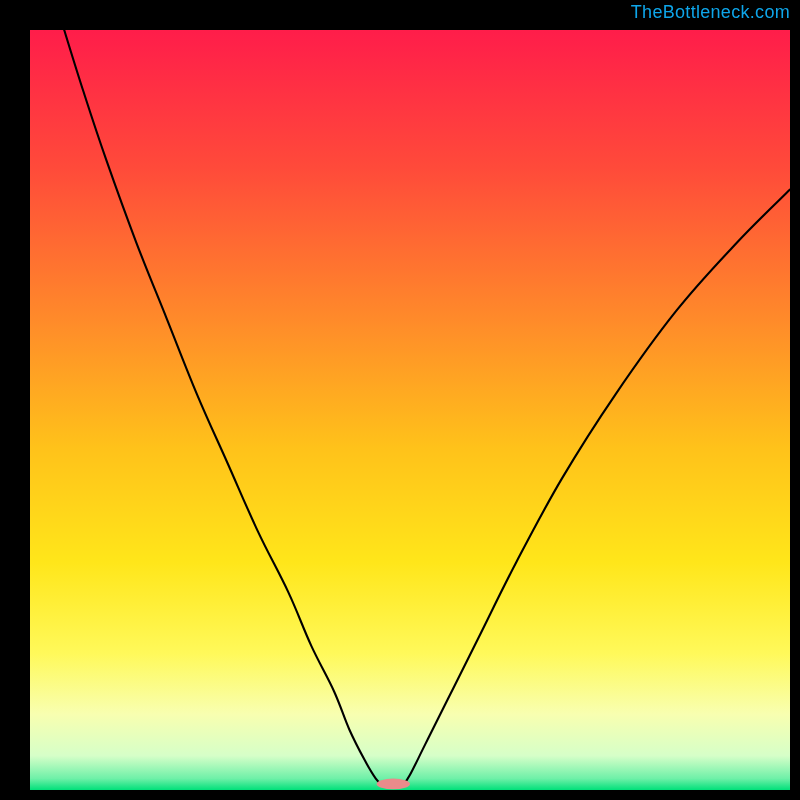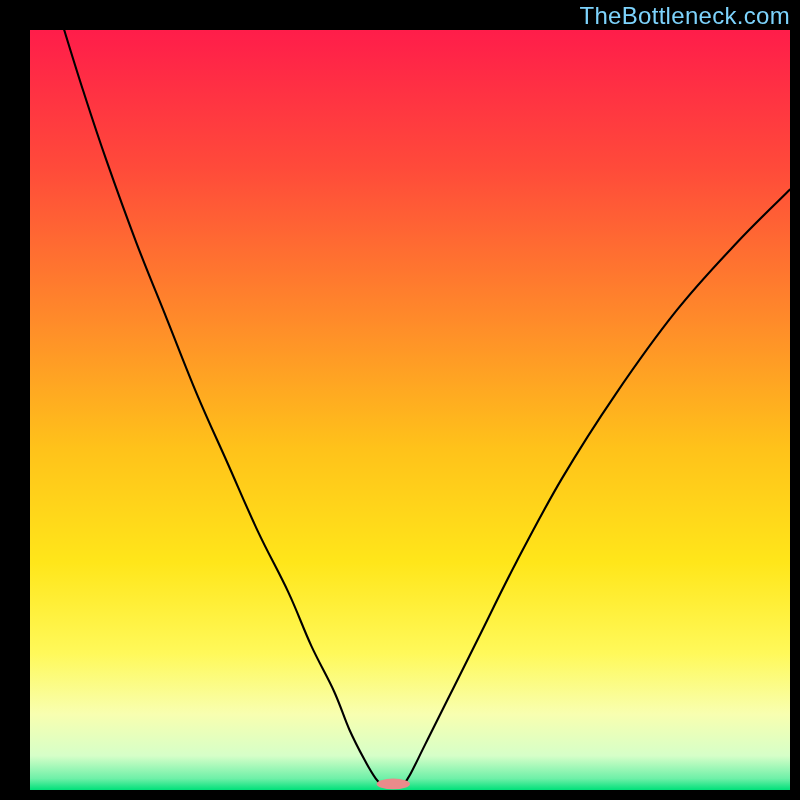--- a/index.html
+++ b/index.html
@@ -13,22 +13,22 @@
   .stage {
     position: relative;
     width: 800px;
     height: 800px;
     background: #000;
   }
   .watermark {
     position: absolute;
     top: 2px;
     right: 10px;
-    color: #7dd3fc;
-    font-size: 24px;
+    color: #0ea5e9;
+    font-size: 18px;
     font-weight: 500;
     letter-spacing: 0.3px;
     z-index: 10;
     text-align: right;
   }
   svg.plot {
     position: absolute;
     top: 0;
     left: 0;
   }

